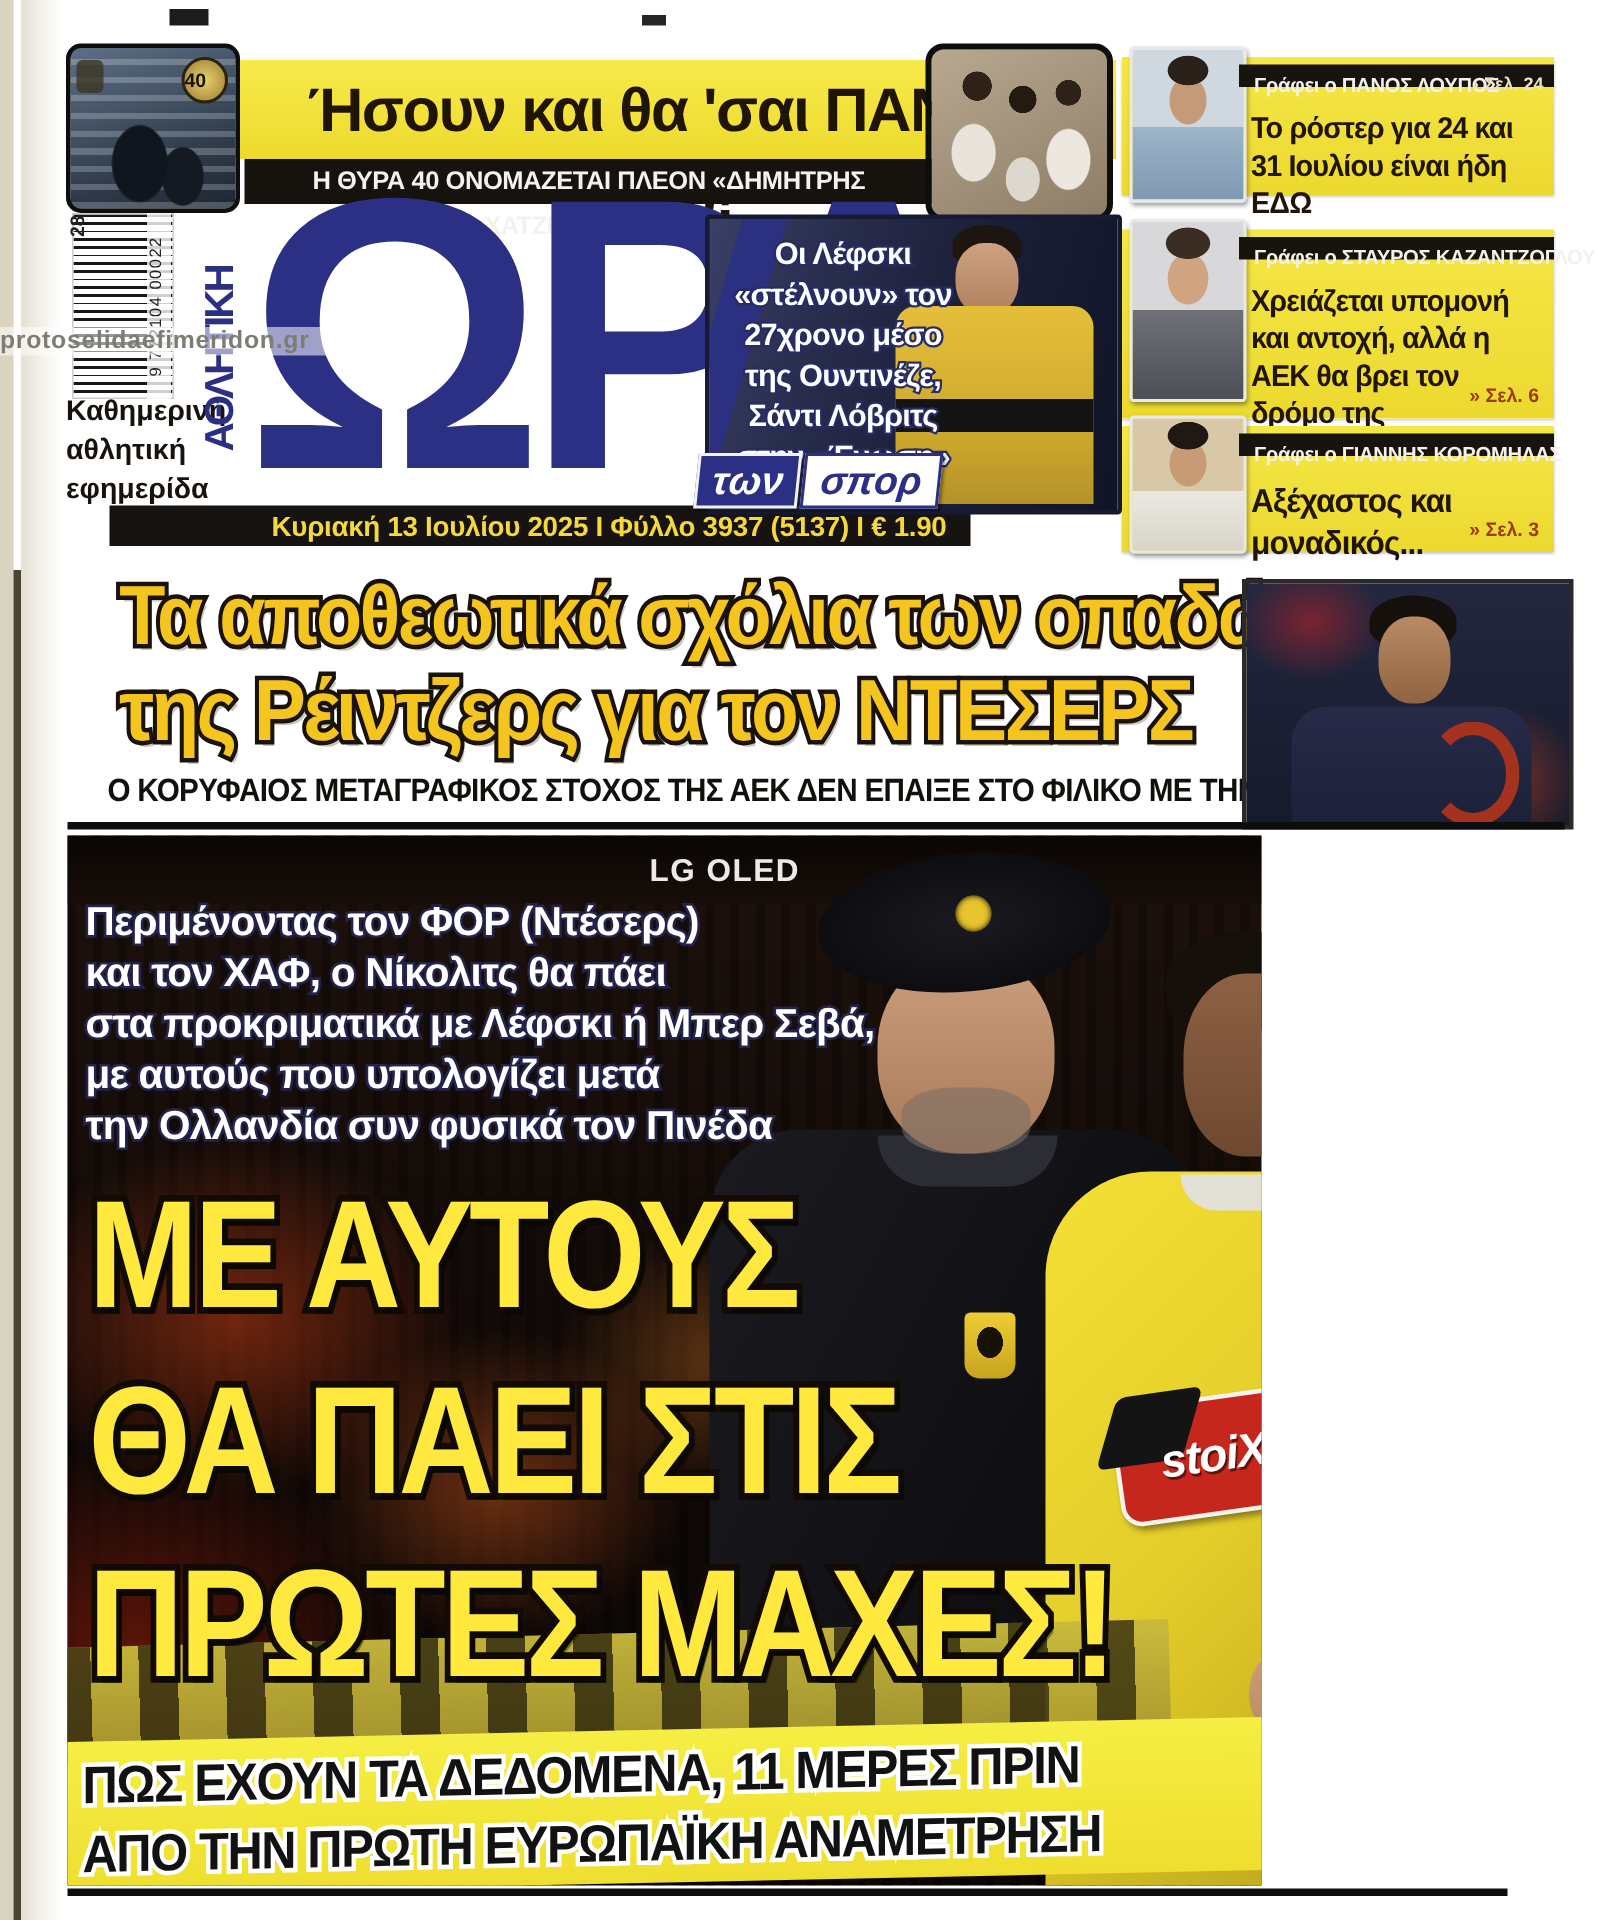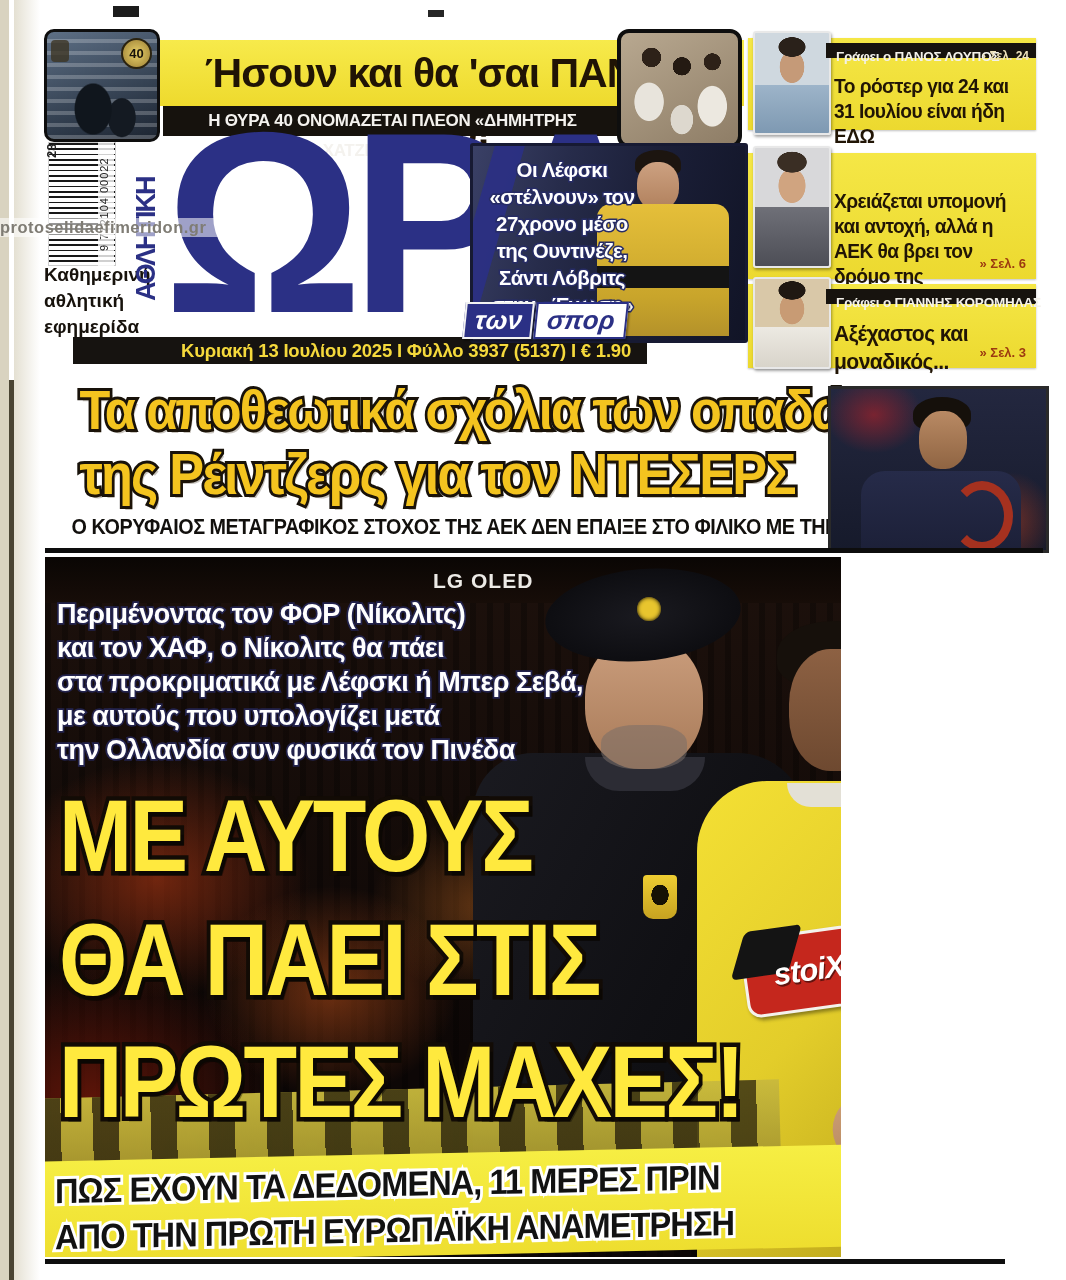--- a/index.html
+++ b/index.html
@@ -20,21 +20,21 @@
       font-size:41px;font-weight:bold;color:#201405;letter-spacing:-1px;}
   .banner-strip{left:163px;top:106px;width:459px;height:30px;background:#16120d;}
   .banner-sub{width:100%;line-height:30px;text-align:center;color:#f4f2ee;font-weight:bold;font-size:17px;letter-spacing:-0.3px;display:block;}
   .banner-photo-left{left:44px;top:29px;width:110px;height:107px;border:3px solid #0e0e0e;border-radius:10px;
       background:
         radial-gradient(40px 55px at 42% 72%, #10161d 45%, rgba(16,22,29,0) 48%),
         radial-gradient(30px 42px at 68% 80%, #141a22 45%, rgba(20,26,34,0) 48%),
         repeating-linear-gradient(0deg, rgba(255,255,255,.22) 0 4px, rgba(0,0,0,0) 4px 12px),
         linear-gradient(160deg,#5d6f85,#2e3a4a 70%,#1d2531);}
   .gate-badge{right:5px;top:6px;width:27px;height:27px;border-radius:50%;background:radial-gradient(#e8d06a,#9a7d33);
-      border:2px solid #2b2310;color:#17120a;font-size:13px;font-weight:bold;text-align:center;line-height:27px;}
+      border:2px solid #2b2310;color:#17120a;font-size:13px;font-weight:bold;text-align:left;line-height:27px;}
   .gate-badge2{left:4px;top:8px;width:18px;height:22px;border-radius:4px;background:#3c3423;opacity:.8;}
   .banner-photo-right{left:617px;top:29px;width:117px;height:111px;border:4px solid #0e0e0e;border-radius:12px;
       background:
         radial-gradient(16px 16px at 26% 22%, #2d2118 60%, rgba(45,33,24,0) 62%),
         radial-gradient(15px 15px at 52% 30%, #241a12 60%, rgba(36,26,18,0) 62%),
         radial-gradient(14px 14px at 78% 26%, #2d2118 60%, rgba(45,33,24,0) 62%),
         radial-gradient(26px 34px at 24% 62%, #e8e4dc 55%, rgba(232,228,220,0) 58%),
         radial-gradient(26px 36px at 78% 66%, #ece8e0 55%, rgba(236,232,224,0) 58%),
         radial-gradient(20px 26px at 52% 78%, #ddd8ce 55%, rgba(221,216,206,0) 58%),
         linear-gradient(150deg,#b8a890,#8e7d66);}
@@ -201,20 +201,23 @@
     <div class="col-photo col-photo1"></div>
     <div class="col-strip">
       <span class="col-byline">Γράφει ο ΠΑΝΟΣ ΛΟΥΠΟΣ</span>
       <span class="col-ref-strip">› Σελ. 24</span>
     </div>
     <div class="col-title">Το ρόστερ για 24 και 31 Ιουλίου είναι ήδη ΕΔΩ</div>
   </div>
 
   <div class="abs col-box col-box2">
     <div class="col-photo col-photo2"></div>
+    <div class="col-strip">
+      <span class="col-byline">Γράφει ο ΣΤΑΥΡΟΣ ΚΑΖΑΝΤΖΟΓΛΟΥ</span>
+    </div>
     <div class="col-title">Χρειάζεται υπομονή και αντοχή, αλλά η ΑΕΚ θα βρει τον δρόμο της</div>
     <span class="col-ref-body">» Σελ. 6</span>
   </div>
 
   <div class="abs col-box col-box3">
     <div class="col-photo col-photo3"></div>
     <div class="col-strip">
       <span class="col-byline">Γράφει ο ΓΙΑΝΝΗΣ ΚΟΡΟΜΗΛΑΣ</span>
     </div>
     <div class="col-title">Αξέχαστος και μοναδικός...</div>
@@ -292,21 +295,21 @@
       <div class="sponsor-slash"></div>
       <div class="sponsor-text">stoiXima</div>
     </div>
     <div class="player-arm"></div>
     <div class="wristband"></div>
     <div class="eagle-smudge"></div>
 
     <div class="fans-band"></div>
 
     <div class="intro-block">
-      <span class="intro-line">Περιμένοντας τον ΦΟΡ (Νίκολιτς)</span>
+      <span class="intro-line">Περιμένοντας τον ΦΟΡ (Ντέσερς)</span>
       <span class="intro-line">και τον ΧΑΦ, ο Νίκολιτς θα πάει</span>
       <span class="intro-line">στα προκριματικά με Λέφσκι ή Μπερ Σεβά,</span>
       <span class="intro-line">με αυτούς που υπολογίζει μετά</span>
       <span class="intro-line">την Ολλανδία συν φυσικά τον Πινέδα</span>
     </div>
 
     <div class="photo-headline ph1">ΜΕ ΑΥΤΟΥΣ</div>
     <div class="photo-headline ph2">ΘΑ ΠΑΕΙ ΣΤΙΣ</div>
     <div class="photo-headline ph3">ΠΡΩΤΕΣ ΜΑΧΕΣ!</div>
 

